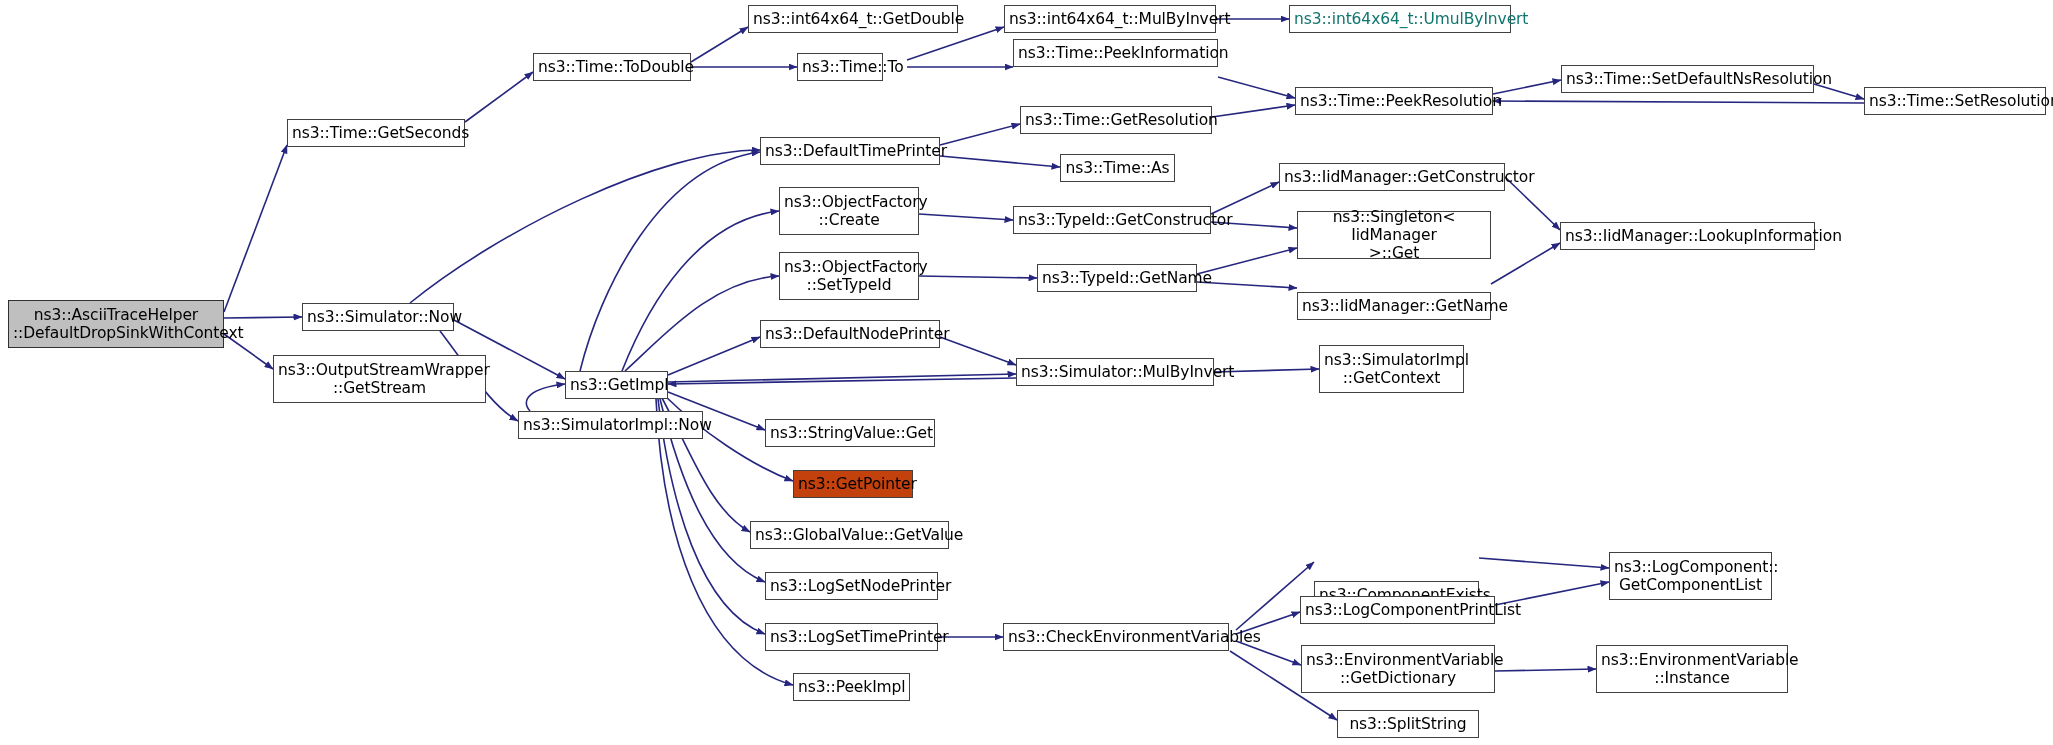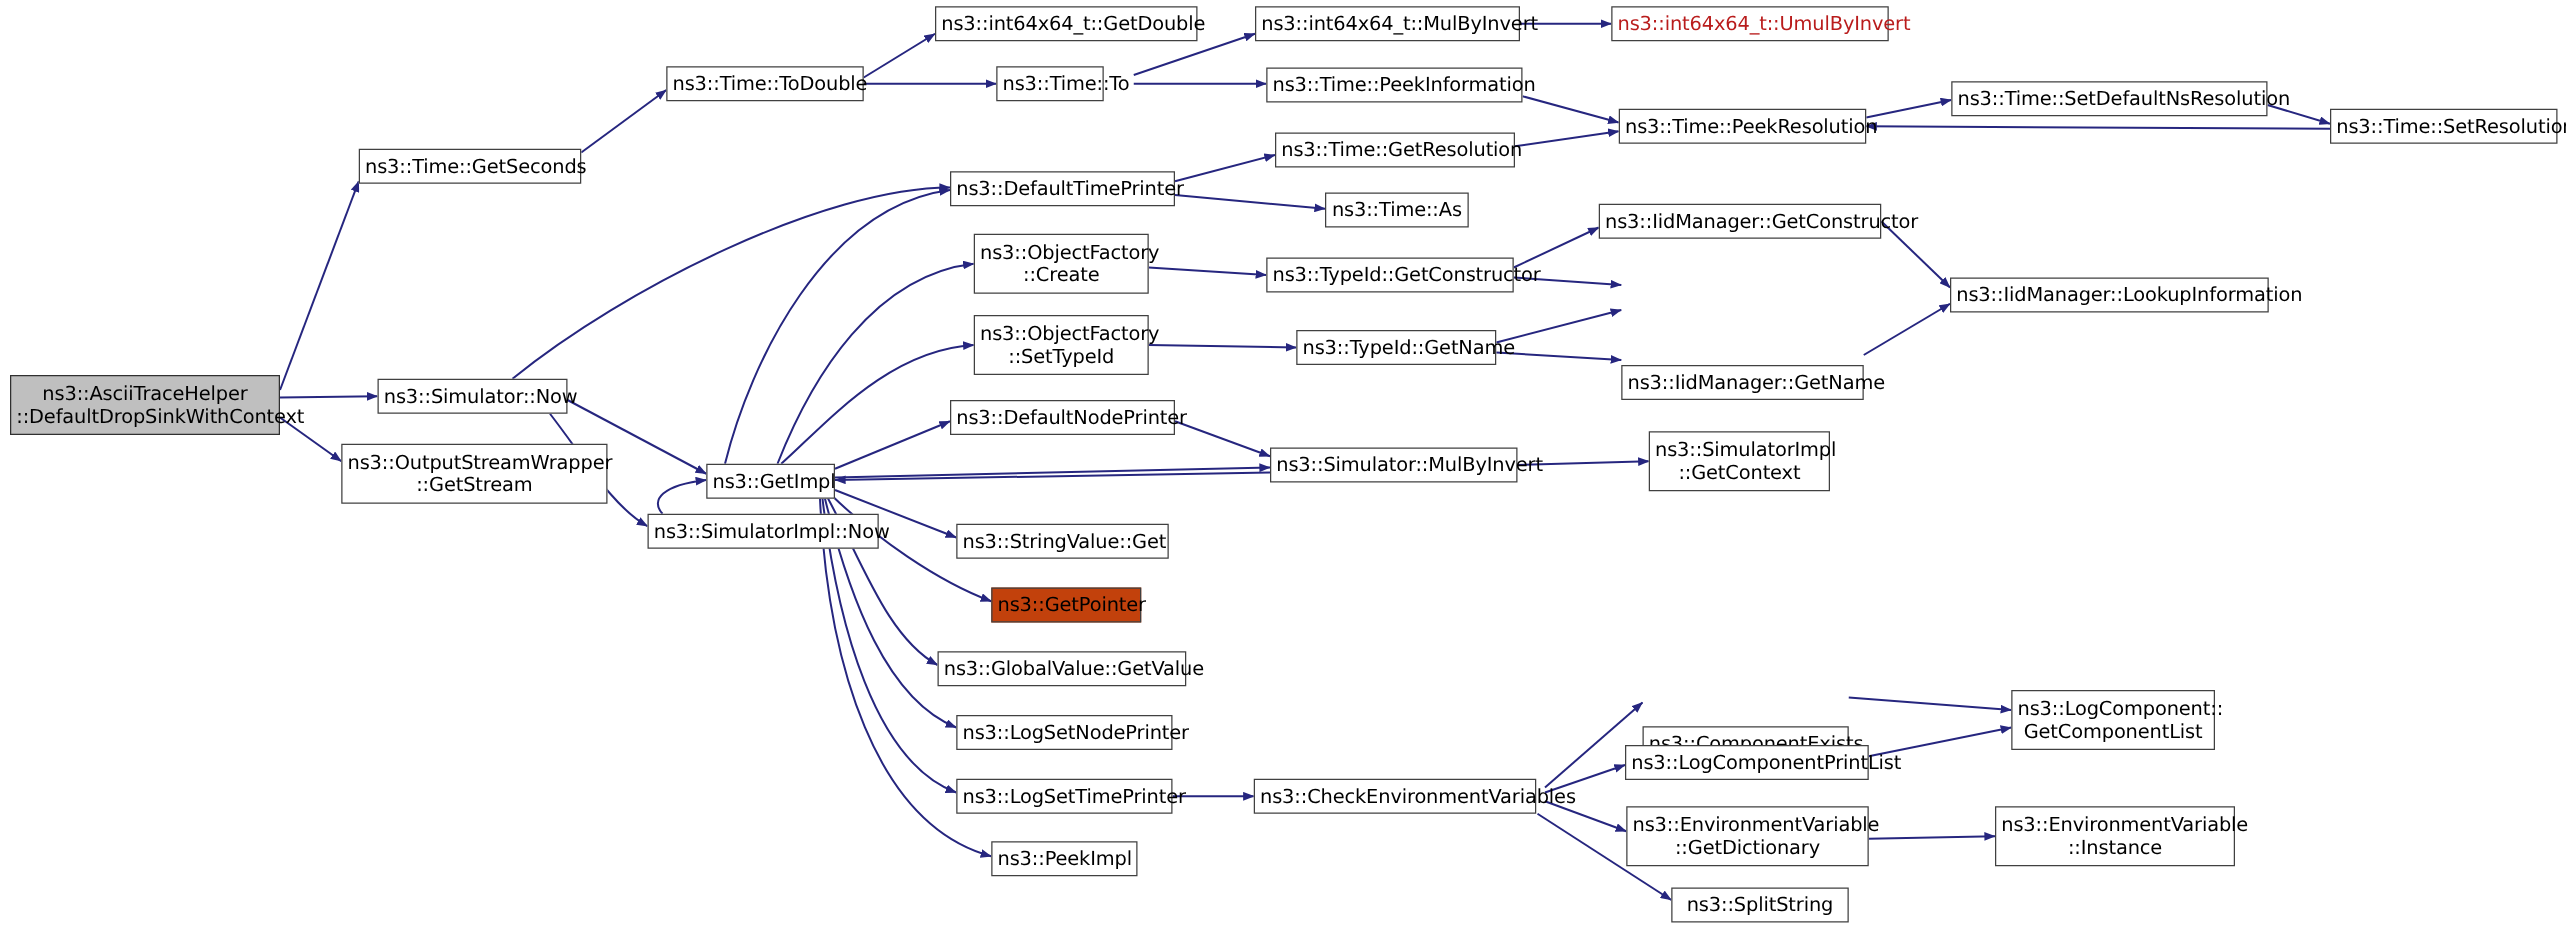--- a/index.html
+++ b/index.html
@@ -126,35 +126,37 @@
       <div class="node root" style="left: 8px; top: 300px; width: 216px; height: 48px; background: rgb(191, 191, 191); border-color: rgb(48, 48, 48); color: rgb(0, 0, 0);"><span class="node-label">ns3::AsciiTraceHelper
 ::DefaultDropSinkWithContext</span></div>
       <div class="node" style="left: 287px; top: 119px; width: 178px; height: 28px; background: rgb(255, 255, 255); border-color: rgb(64, 64, 64); color: rgb(0, 0, 0);"><span class="node-label">ns3::Time::GetSeconds</span></div>
       <div class="node" style="left: 302px; top: 303px; width: 152px; height: 28px; background: rgb(255, 255, 255); border-color: rgb(64, 64, 64); color: rgb(0, 0, 0);"><span class="node-label">ns3::Simulator::Now</span></div>
       <div class="node" style="left: 273px; top: 355px; width: 213px; height: 48px; background: rgb(255, 255, 255); border-color: rgb(64, 64, 64); color: rgb(0, 0, 0);"><span class="node-label">ns3::OutputStreamWrapper
 ::GetStream</span></div>
       <div class="node" style="left: 533px; top: 53px; width: 158px; height: 28px; background: rgb(255, 255, 255); border-color: rgb(64, 64, 64); color: rgb(0, 0, 0);"><span class="node-label">ns3::Time::ToDouble</span></div>
       <div class="node" style="left: 797px; top: 53px; width: 86px; height: 28px; background: rgb(255, 255, 255); border-color: rgb(64, 64, 64); color: rgb(0, 0, 0);"><span class="node-label">ns3::Time::To</span></div>
       <div class="node" style="left: 748px; top: 5px; width: 210px; height: 28px; background: rgb(255, 255, 255); border-color: rgb(64, 64, 64); color: rgb(0, 0, 0);"><span class="node-label">ns3::int64x64_t::GetDouble</span></div>
       <div class="node" style="left: 1004px; top: 5px; width: 212px; height: 28px; background: rgb(255, 255, 255); border-color: rgb(64, 64, 64); color: rgb(0, 0, 0);"><span class="node-label">ns3::int64x64_t::MulByInvert</span></div>
-      <div class="node" style="left: 1289px; top: 5px; width: 222px; height: 28px; background: rgb(255, 255, 255); border-color: rgb(64, 64, 64); color: #b91c1c;"><span class="node-label">ns3::int64x64_t::UmulByInvert</span></div>
-      <div class="node" style="left: 1013px; top: 54px; width: 205px; height: 28px; background: rgb(255, 255, 255); border-color: rgb(64, 64, 64); color: rgb(0, 0, 0); align-items: center;"><span class="node-label">ns3::Time::PeekInformation</span></div>
+      <div class="node" style="left: 1289px; top: 5px; width: 222px; height: 28px; background: rgb(255, 255, 255); border-color: rgb(64, 64, 64); color: #0f766e;"><span class="node-label">ns3::int64x64_t::UmulByInvert</span></div>
+      <div class="node" style="left: 1013px; top: 39px; width: 205px; height: 28px; background: rgb(255, 255, 255); border-color: rgb(64, 64, 64); color: rgb(0, 0, 0); align-items: center;"><span class="node-label">ns3::Time::PeekInformation</span></div>
       <div class="node" style="left: 1295px; top: 87px; width: 198px; height: 28px; background: rgb(255, 255, 255); border-color: rgb(64, 64, 64); color: rgb(0, 0, 0);"><span class="node-label">ns3::Time::PeekResolution</span></div>
       <div class="node" style="left: 1561px; top: 65px; width: 253px; height: 28px; background: rgb(255, 255, 255); border-color: rgb(64, 64, 64); color: rgb(0, 0, 0);"><span class="node-label">ns3::Time::SetDefaultNsResolution</span></div>
       <div class="node" style="left: 1864px; top: 87px; width: 182px; height: 28px; background: rgb(255, 255, 255); border-color: rgb(64, 64, 64); color: rgb(0, 0, 0);"><span class="node-label">ns3::Time::SetResolution</span></div>
       <div class="node" style="left: 760px; top: 137px; width: 180px; height: 28px; background: rgb(255, 255, 255); border-color: rgb(64, 64, 64); color: rgb(0, 0, 0);"><span class="node-label">ns3::DefaultTimePrinter</span></div>
       <div class="node" style="left: 1020px; top: 106px; width: 192px; height: 28px; background: rgb(255, 255, 255); border-color: rgb(64, 64, 64); color: rgb(0, 0, 0);"><span class="node-label">ns3::Time::GetResolution</span></div>
       <div class="node" style="left: 1060px; top: 154px; width: 115px; height: 28px; background: rgb(255, 255, 255); border-color: rgb(64, 64, 64); color: rgb(0, 0, 0);"><span class="node-label">ns3::Time::As</span></div>
       <div class="node" style="left: 779px; top: 187px; width: 140px; height: 48px; background: rgb(255, 255, 255); border-color: rgb(64, 64, 64); color: rgb(0, 0, 0);"><span class="node-label">ns3::ObjectFactory
 ::Create</span></div>
       <div class="node" style="left: 779px; top: 252px; width: 140px; height: 48px; background: rgb(255, 255, 255); border-color: rgb(64, 64, 64); color: rgb(0, 0, 0);"><span class="node-label">ns3::ObjectFactory
 ::SetTypeId</span></div>
       <div class="node" style="left: 1013px; top: 206px; width: 198px; height: 28px; background: rgb(255, 255, 255); border-color: rgb(64, 64, 64); color: rgb(0, 0, 0);"><span class="node-label">ns3::TypeId::GetConstructor</span></div>
       <div class="node" style="left: 1037px; top: 264px; width: 160px; height: 28px; background: rgb(255, 255, 255); border-color: rgb(64, 64, 64); color: rgb(0, 0, 0);"><span class="node-label">ns3::TypeId::GetName</span></div>
       <div class="node" style="left: 1279px; top: 163px; width: 226px; height: 28px; background: rgb(255, 255, 255); border-color: rgb(64, 64, 64); color: rgb(0, 0, 0);"><span class="node-label">ns3::IidManager::GetConstructor</span></div>
+      <div class="node" style="left: 1297px; top: 211px; width: 194px; height: 48px; background: rgb(255, 255, 255); border-color: rgb(64, 64, 64); color: rgb(0, 0, 0);"><span class="node-label">ns3::Singleton&lt; IidManager
+&gt;::Get</span></div>
       <div class="node" style="left: 1297px; top: 292px; width: 194px; height: 28px; background: rgb(255, 255, 255); border-color: rgb(64, 64, 64); color: rgb(0, 0, 0);"><span class="node-label">ns3::IidManager::GetName</span></div>
       <div class="node" style="left: 1560px; top: 222px; width: 255px; height: 28px; background: rgb(255, 255, 255); border-color: rgb(64, 64, 64); color: rgb(0, 0, 0);"><span class="node-label">ns3::IidManager::LookupInformation</span></div>
       <div class="node" style="left: 760px; top: 320px; width: 180px; height: 28px; background: rgb(255, 255, 255); border-color: rgb(64, 64, 64); color: rgb(0, 0, 0);"><span class="node-label">ns3::DefaultNodePrinter</span></div>
       <div class="node" style="left: 565px; top: 371px; width: 103px; height: 28px; background: rgb(255, 255, 255); border-color: rgb(64, 64, 64); color: rgb(0, 0, 0);"><span class="node-label">ns3::GetImpl</span></div>
       <div class="node" style="left: 1016px; top: 358px; width: 198px; height: 28px; background: rgb(255, 255, 255); border-color: rgb(64, 64, 64); color: rgb(0, 0, 0);"><span class="node-label">ns3::Simulator::MulByInvert</span></div>
       <div class="node" style="left: 1319px; top: 345px; width: 145px; height: 48px; background: rgb(255, 255, 255); border-color: rgb(64, 64, 64); color: rgb(0, 0, 0);"><span class="node-label">ns3::SimulatorImpl
 ::GetContext</span></div>
       <div class="node" style="left: 518px; top: 411px; width: 185px; height: 28px; background: rgb(255, 255, 255); border-color: rgb(64, 64, 64); color: rgb(0, 0, 0);"><span class="node-label">ns3::SimulatorImpl::Now</span></div>
       <div class="node" style="left: 765px; top: 419px; width: 170px; height: 28px; background: rgb(255, 255, 255); border-color: rgb(64, 64, 64); color: rgb(0, 0, 0);"><span class="node-label">ns3::StringValue::Get</span></div>
       <div class="node" style="left: 793px; top: 470px; width: 120px; height: 28px; background: #c2410c; border-color: rgb(64, 64, 64); color: rgb(0, 0, 0);"><span class="node-label">ns3::GetPointer</span></div>

